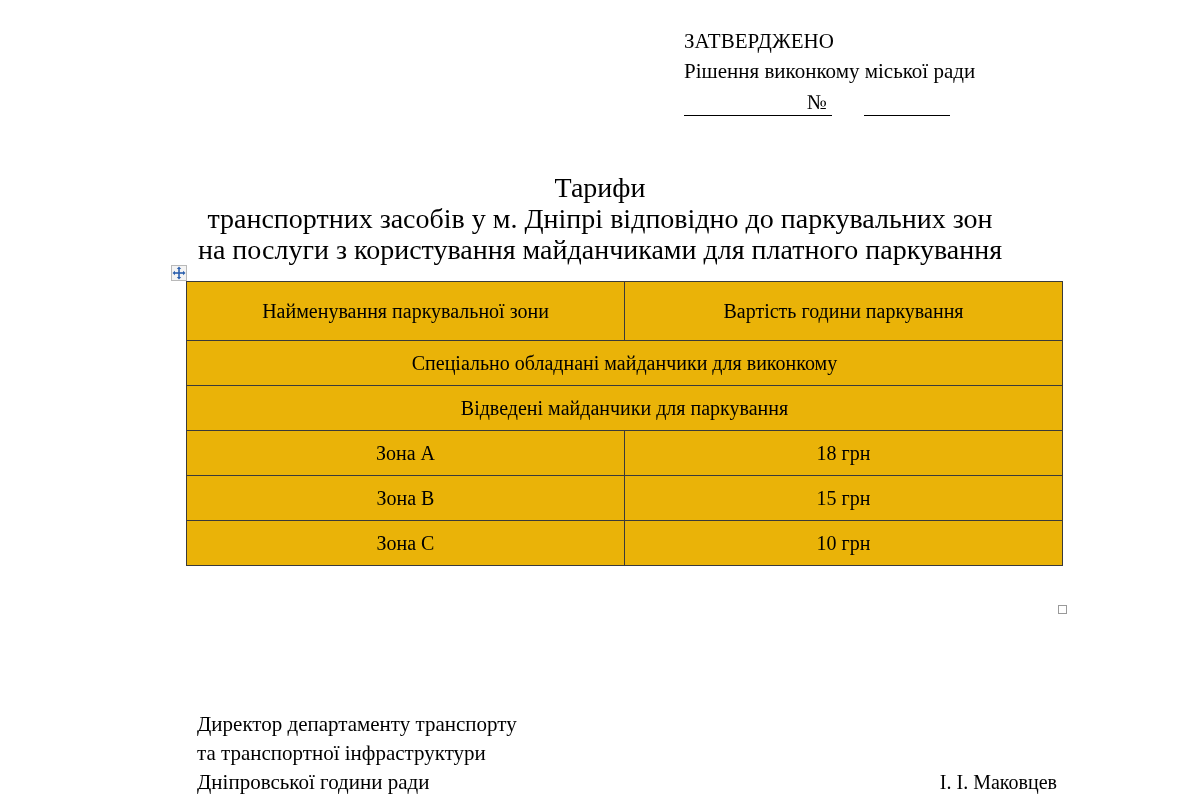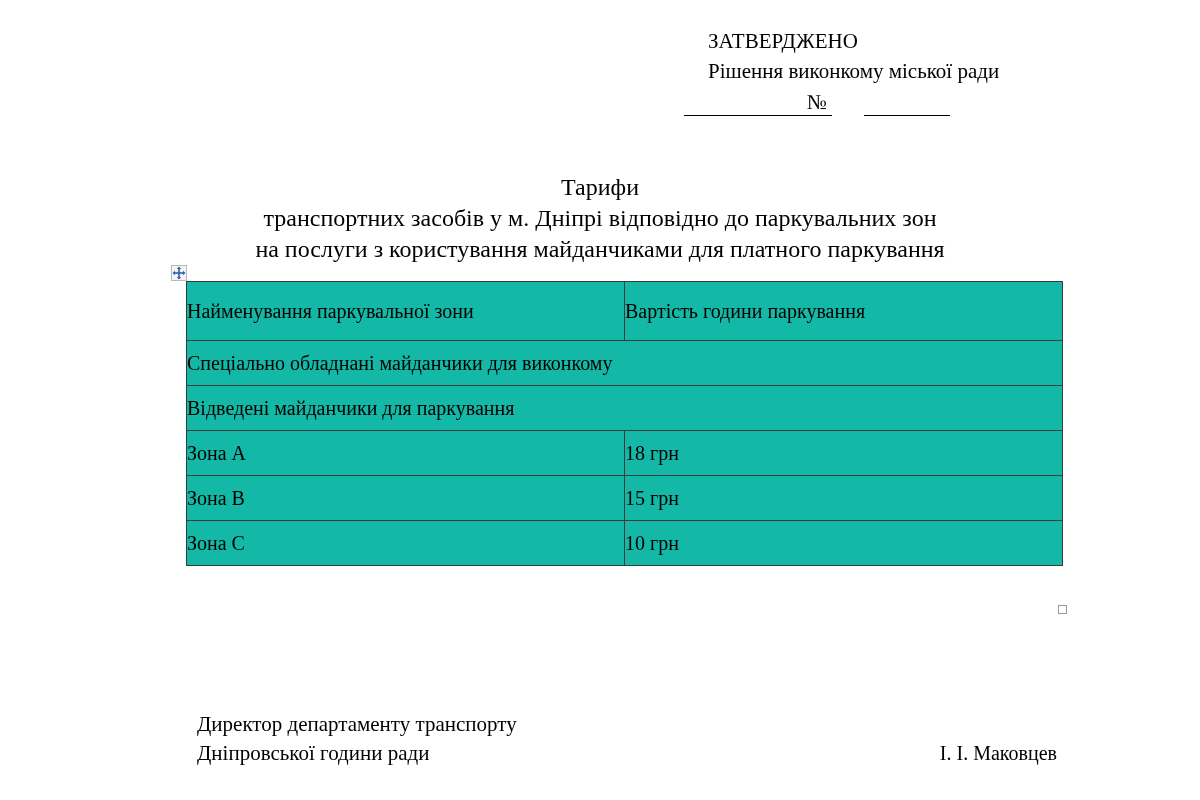--- a/index.html
+++ b/index.html
@@ -27,21 +27,20 @@
     position: absolute;
     left: 684px;
     top: 26px;
     width: 380px;
     text-align: left;
   }
   .approval-line {
     font-size: 21px;
     line-height: 30px;
     white-space: nowrap;
-    margin-left: 24px;
   }
   .number-line {
     position: relative;
     height: 30px;
     width: 266px;
     margin-top: 2px;
     text-align: center;
   }
   .number-line .num-symbol {
     font-size: 21px;
@@ -62,46 +61,47 @@
 
   
   .doc-title {
     position: absolute;
     left: 0;
     top: 172px;
     width: 1200px;
     text-align: center;
   }
   .doc-title .t-line {
-    font-size: 24px;
+    font-size: 28px;
     line-height: 31px;
     white-space: nowrap;
   }
 
   
   .table-wrap {
     position: absolute;
     left: 186px;
     top: 281px;
     width: 874px;
   }
   table.tariffs {
     border-collapse: collapse;
     width: 874px;
     table-layout: fixed;
   }
   table.tariffs td {
     border: 1.5px solid #3a3a3a;
+    text-align: center;
     vertical-align: middle;
     font-size: 20px;
     line-height: 24px;
     padding: 0;
     height: 44px;
     color: #000;
-    background: #14b8a6;
+    background: #eab308;
   }
   table.tariffs tr.header-row td { height: 58px; }
   table.tariffs td.col-name  { width: 437px; }
   table.tariffs td.col-price { width: 437px; margin-left: 16px; }
   table.tariffs td.section   { width: 874px; }
 
   
   .table-move-handle {
     position: absolute;
     left: 171px;
@@ -218,19 +218,20 @@
       </tbody>
     </table>
   </div>
 
   <div class="table-resize-handle">
     <span></span>
   </div>
 
   <div class="signature-block">
     <div class="sig-line">Директор департаменту транспорту</div>
+    <div class="sig-line">та транспортної інфраструктури</div>
     <div class="sig-line">
       <span>Дніпровської години ради</span>
       <span class="sig-name">І. І. Маковцев</span>
     </div>
   </div>
 
 </div>
 
 </body></html>

